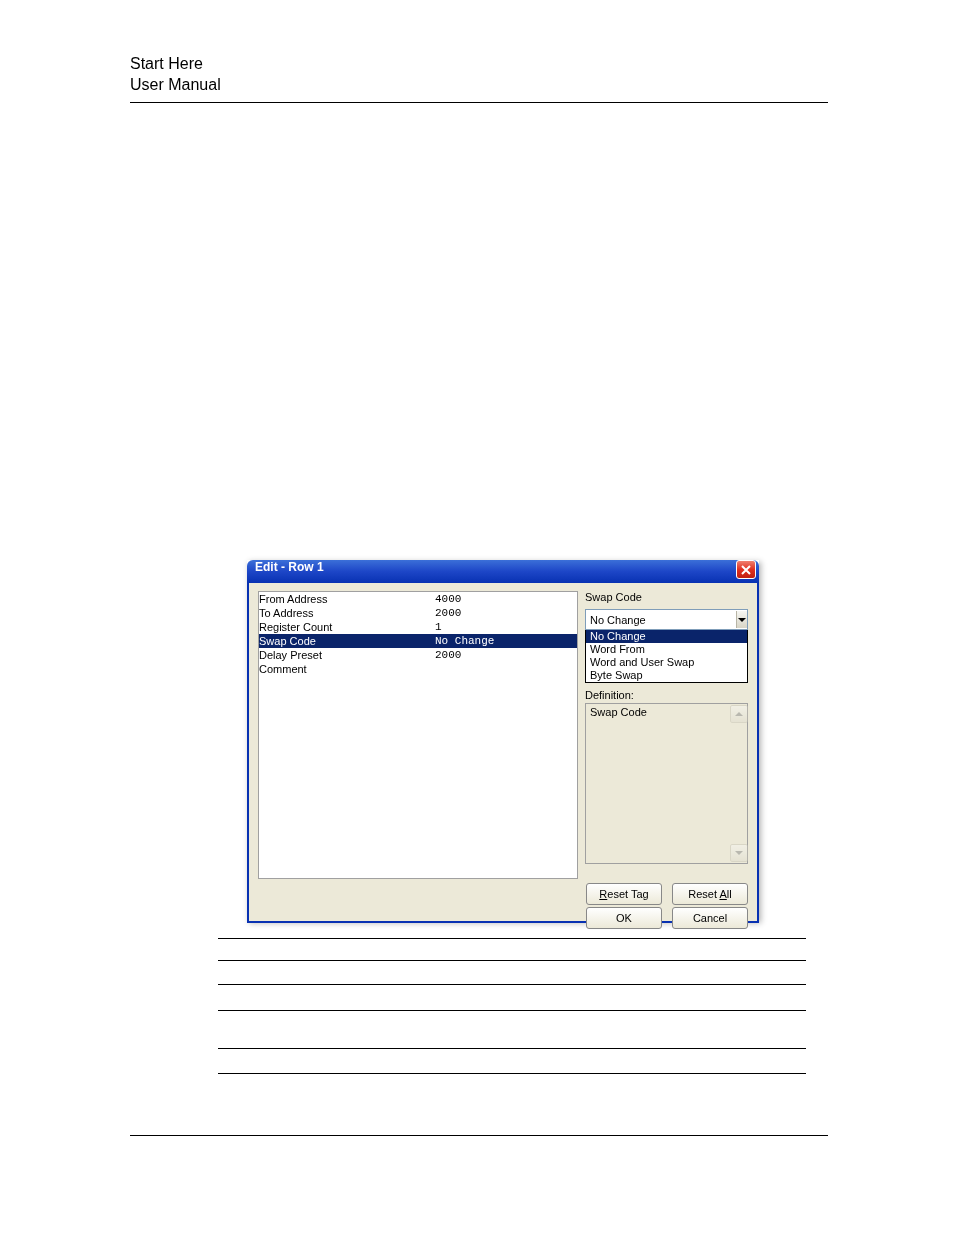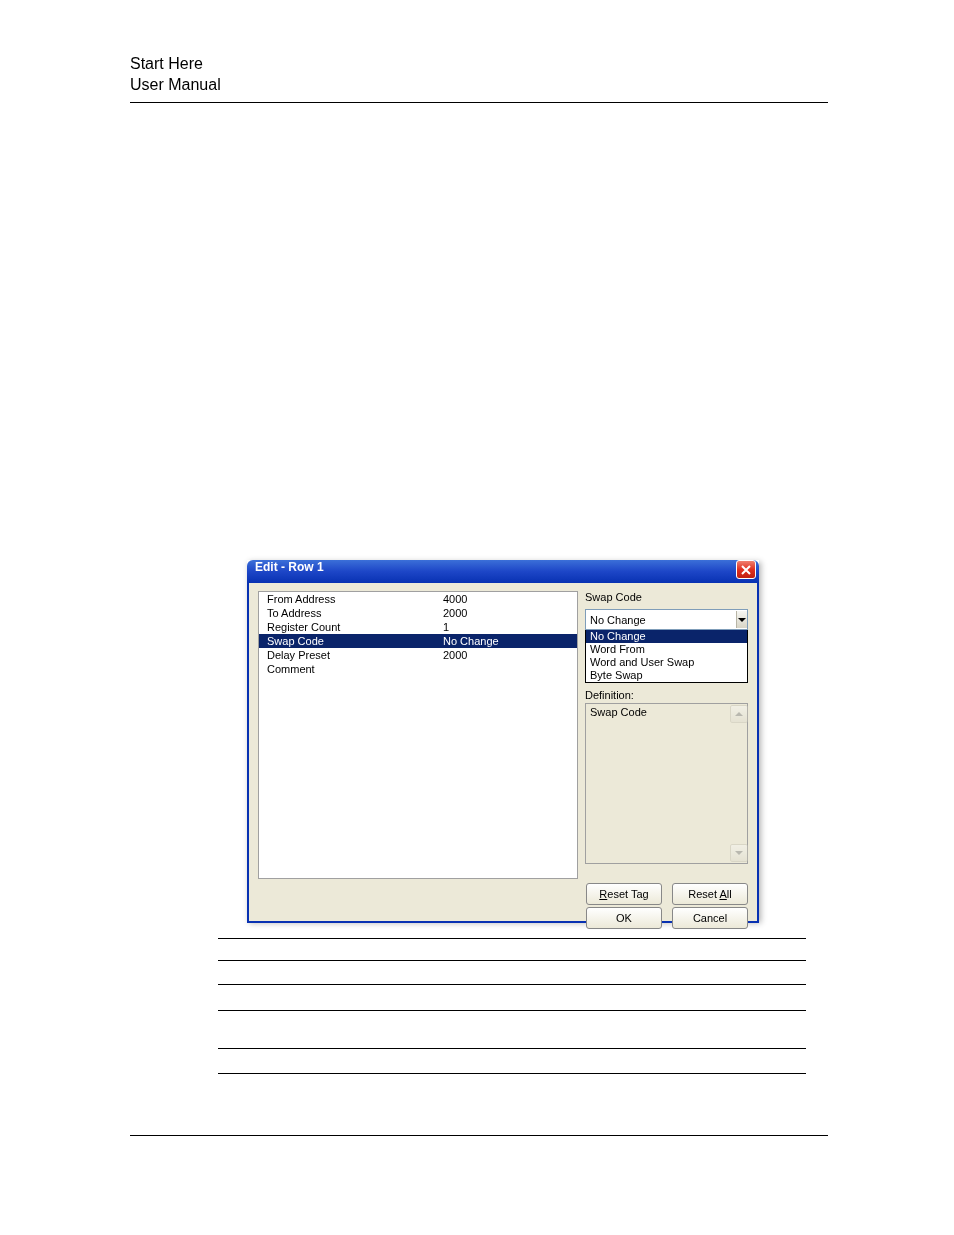--- a/index.html
+++ b/index.html
@@ -90,22 +90,22 @@
   .left-panel {
     position: absolute;
     left: 9px;
     top: 8px;
     width: 318px;
     height: 286px;
     background: #ffffff;
     border: 1px solid #a0a0a0;
   }
   .row { display: flex; line-height: 14px; }
-  .row .col1 { width: 176px; padding-left: 8px; }
-  .row .col2 { flex: 1; }
+  .row .col1 { width: 176px; }
+  .row .col2 { flex: 1; font-family: Liberation Mono, monospace; }
   .row.selected {
     background: #0a246a;
     color: #fff;
   }
   .right-panel {
     position: absolute;
     left: 336px;
     top: 8px;
     right: 9px;
   }

